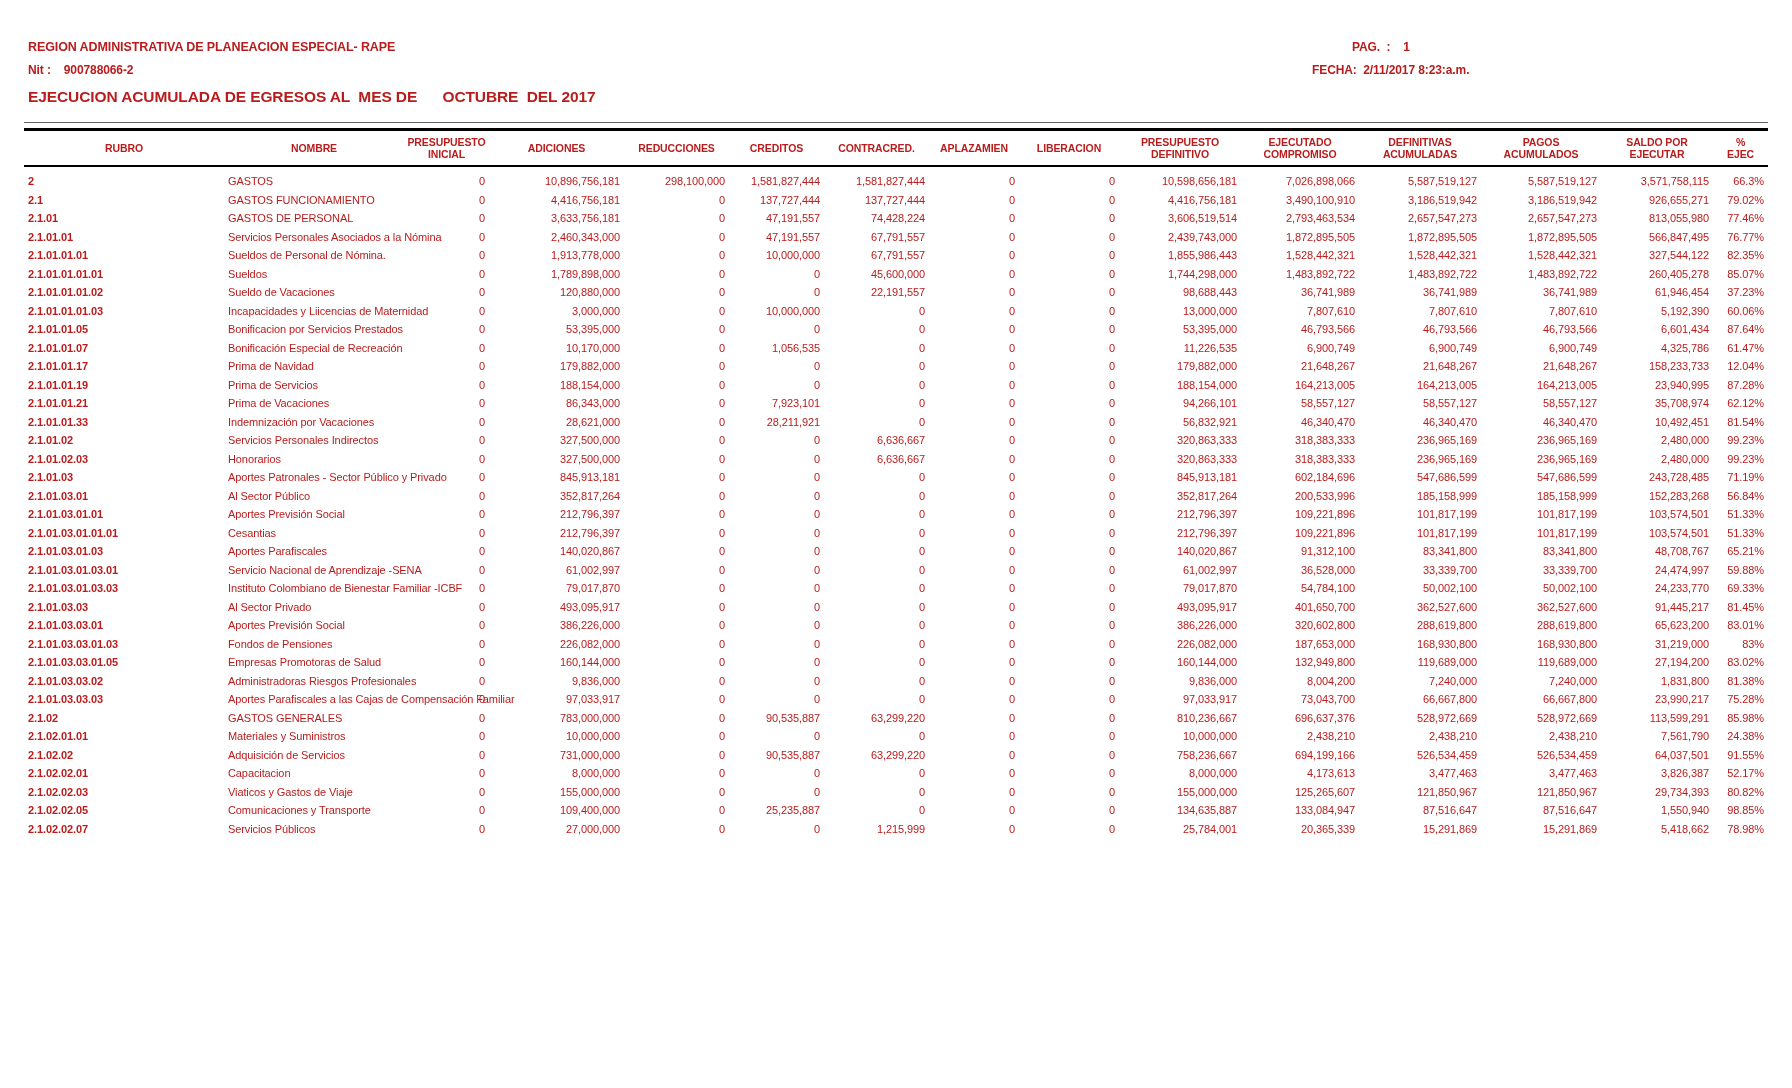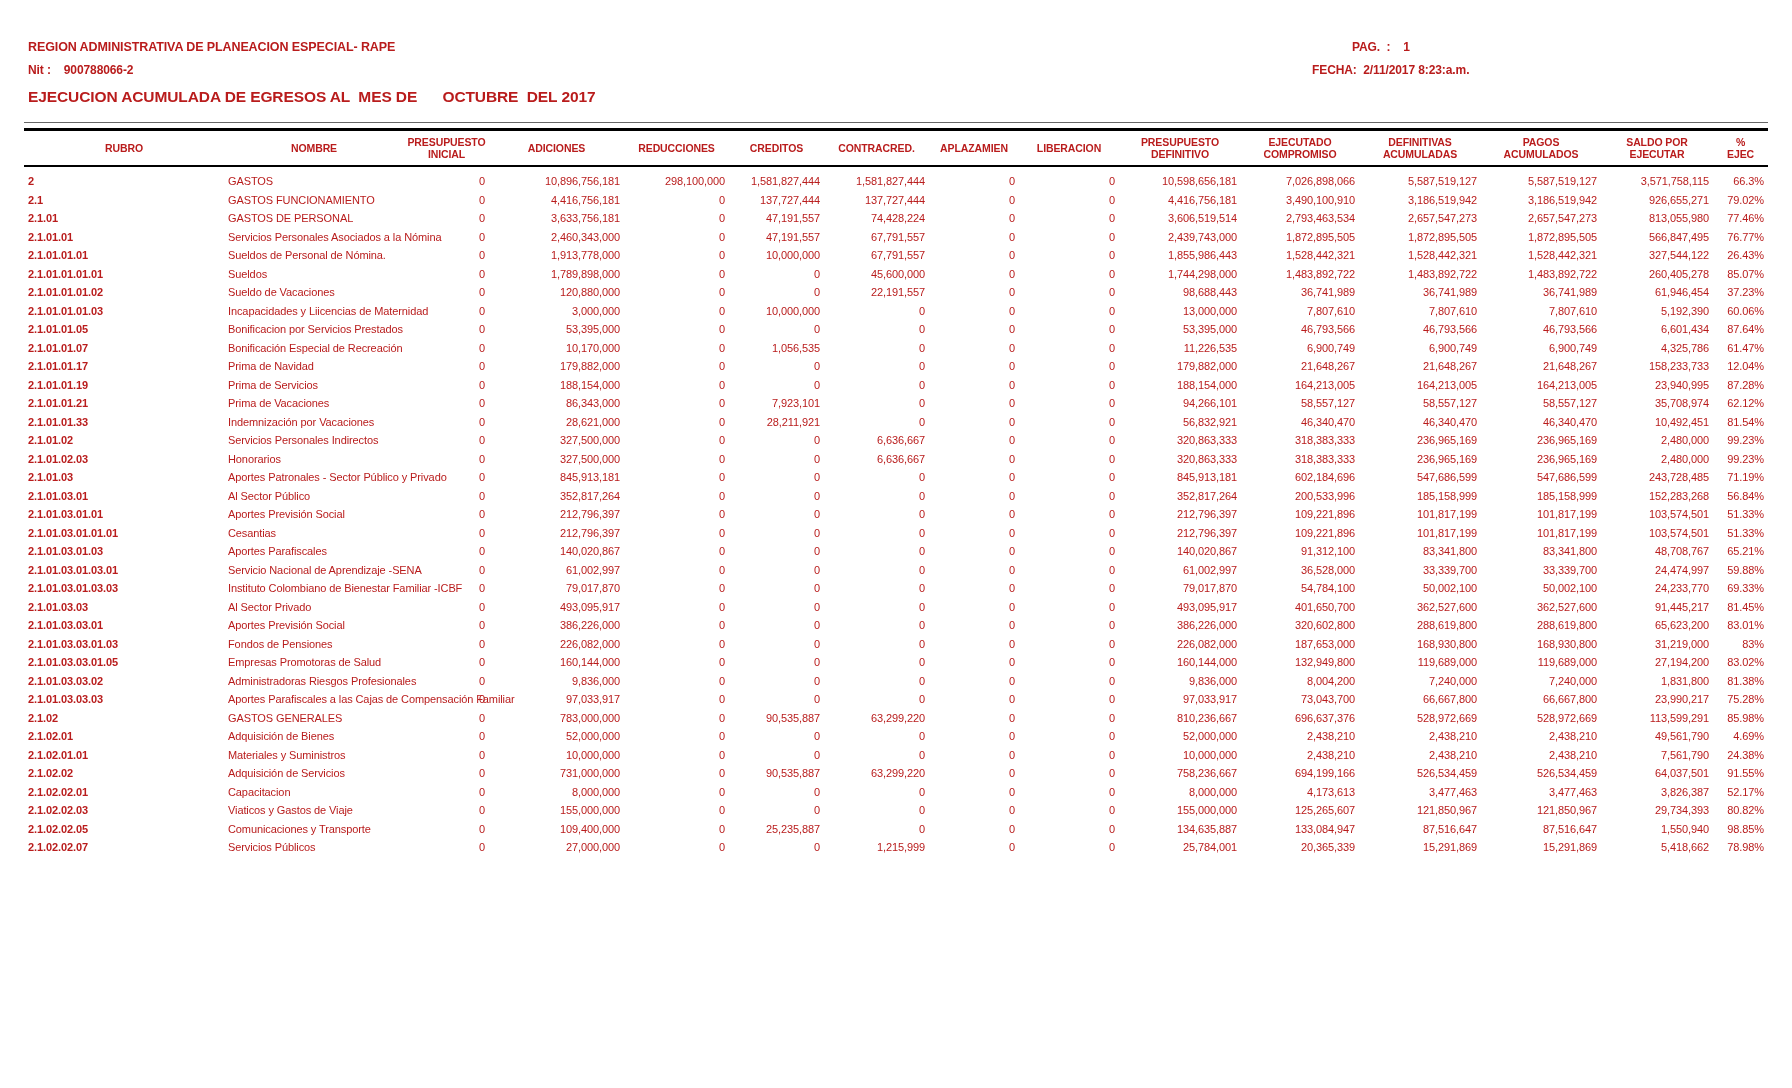--- a/index.html
+++ b/index.html
@@ -176,21 +176,21 @@
             <td class="num">0</td>
             <td class="num">10,000,000</td>
             <td class="num">67,791,557</td>
             <td class="num">0</td>
             <td class="num">0</td>
             <td class="num">1,855,986,443</td>
             <td class="num">1,528,442,321</td>
             <td class="num">1,528,442,321</td>
             <td class="num">1,528,442,321</td>
             <td class="num">327,544,122</td>
-            <td class="pct">26.43%</td>
+            <td class="pct">82.35%</td>
           </tr>
           <tr>
             <td class="c-rubro">2.1.01.01.01.01</td>
             <td class="c-nombre">Sueldos</td>
             <td class="num">0</td>
             <td class="num">1,789,898,000</td>
             <td class="num">0</td>
             <td class="num">0</td>
             <td class="num">45,600,000</td>
             <td class="num">0</td>
@@ -606,37 +606,20 @@
             <td class="num">90,535,887</td>
             <td class="num">63,299,220</td>
             <td class="num">0</td>
             <td class="num">0</td>
             <td class="num">810,236,667</td>
             <td class="num">696,637,376</td>
             <td class="num">528,972,669</td>
             <td class="num">528,972,669</td>
             <td class="num">113,599,291</td>
             <td class="pct">85.98%</td>
-          </tr>
-          <tr class="bold-row">
-            <td class="c-rubro">2.1.02.01</td>
-            <td class="c-nombre">Adquisición de Bienes</td>
-            <td class="num">0</td>
-            <td class="num">52,000,000</td>
-            <td class="num">0</td>
-            <td class="num">0</td>
-            <td class="num">0</td>
-            <td class="num">0</td>
-            <td class="num">0</td>
-            <td class="num">52,000,000</td>
-            <td class="num">2,438,210</td>
-            <td class="num">2,438,210</td>
-            <td class="num">2,438,210</td>
-            <td class="num">49,561,790</td>
-            <td class="pct">4.69%</td>
           </tr>
           <tr>
             <td class="c-rubro">2.1.02.01.01</td>
             <td class="c-nombre">Materiales y Suministros</td>
             <td class="num">0</td>
             <td class="num">10,000,000</td>
             <td class="num">0</td>
             <td class="num">0</td>
             <td class="num">0</td>
             <td class="num">0</td>

